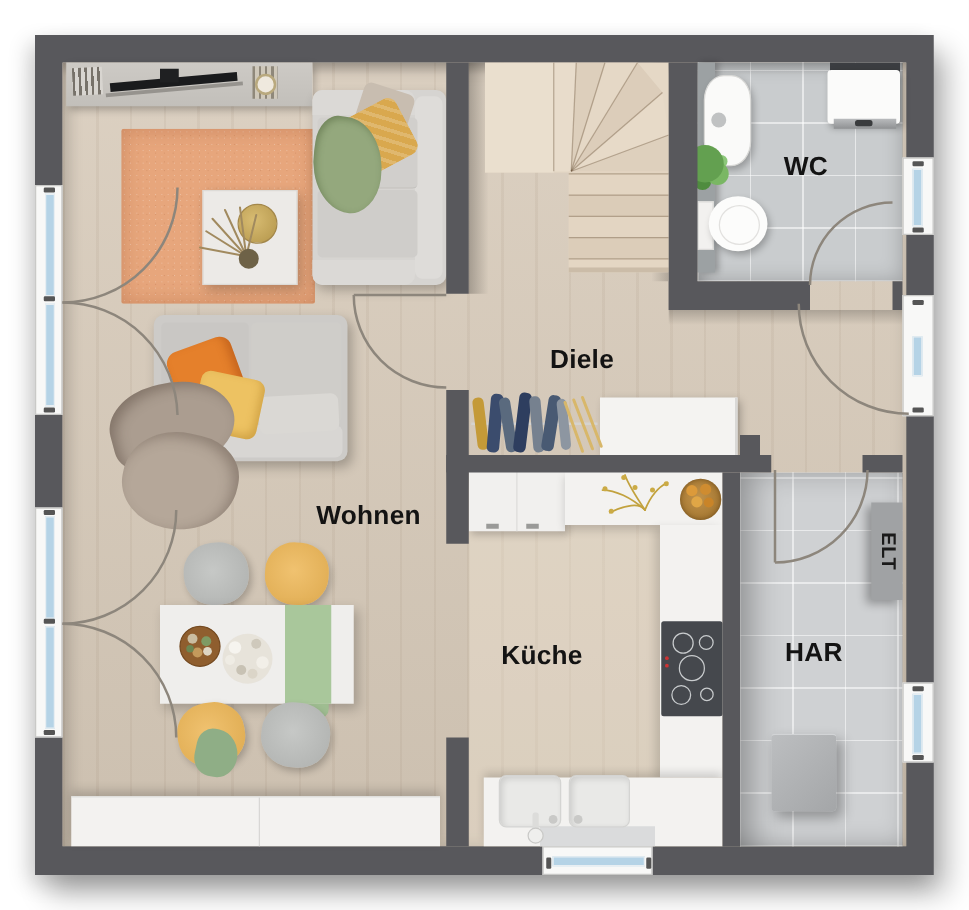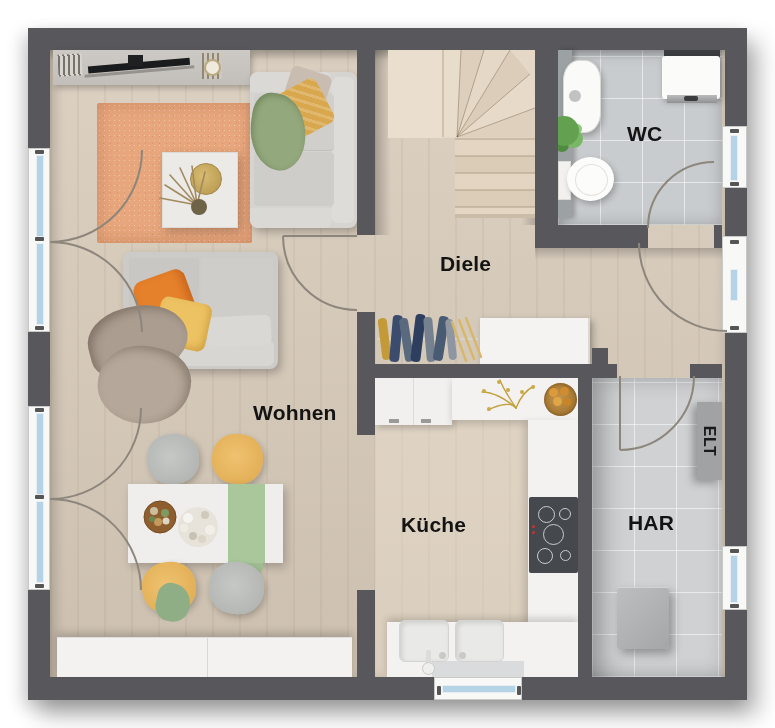--- a/index.html
+++ b/index.html
@@ -305,18 +305,18 @@
           <circle cx="499" cy="382" r="2"></circle>
           <circle cx="533" cy="387" r="2"></circle>
         <circle cx="489" cy="409" r="2"></circle>
           <circle cx="508" cy="390" r="2"></circle>
           <circle cx="522" cy="392" r="2"></circle>
       </g>
     </g>
   </svg>
 
   <div class="abs label" style="left:253px;top:401px">Wohnen</div>
-  <div class="abs label" style="left:440px;top:252px">Diele</div>
+  <div class="abs label" style="left:440px;top:276px">Diele</div>
   <div class="abs label" style="left:627px;top:122px">WC</div>
   <div class="abs label" style="left:401px;top:513px">Küche</div>
   <div class="abs label" style="left:628px;top:511px">HAR</div>
 
 </div>
 
 </body></html>

